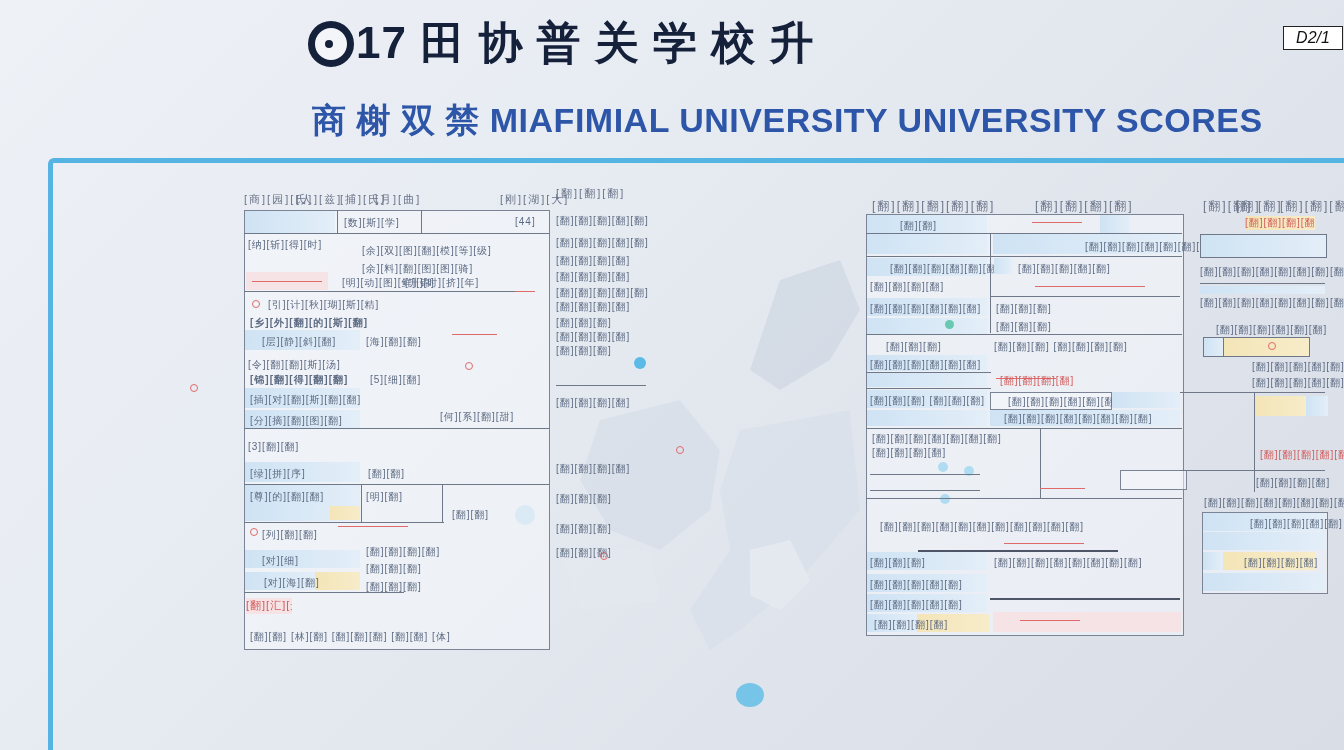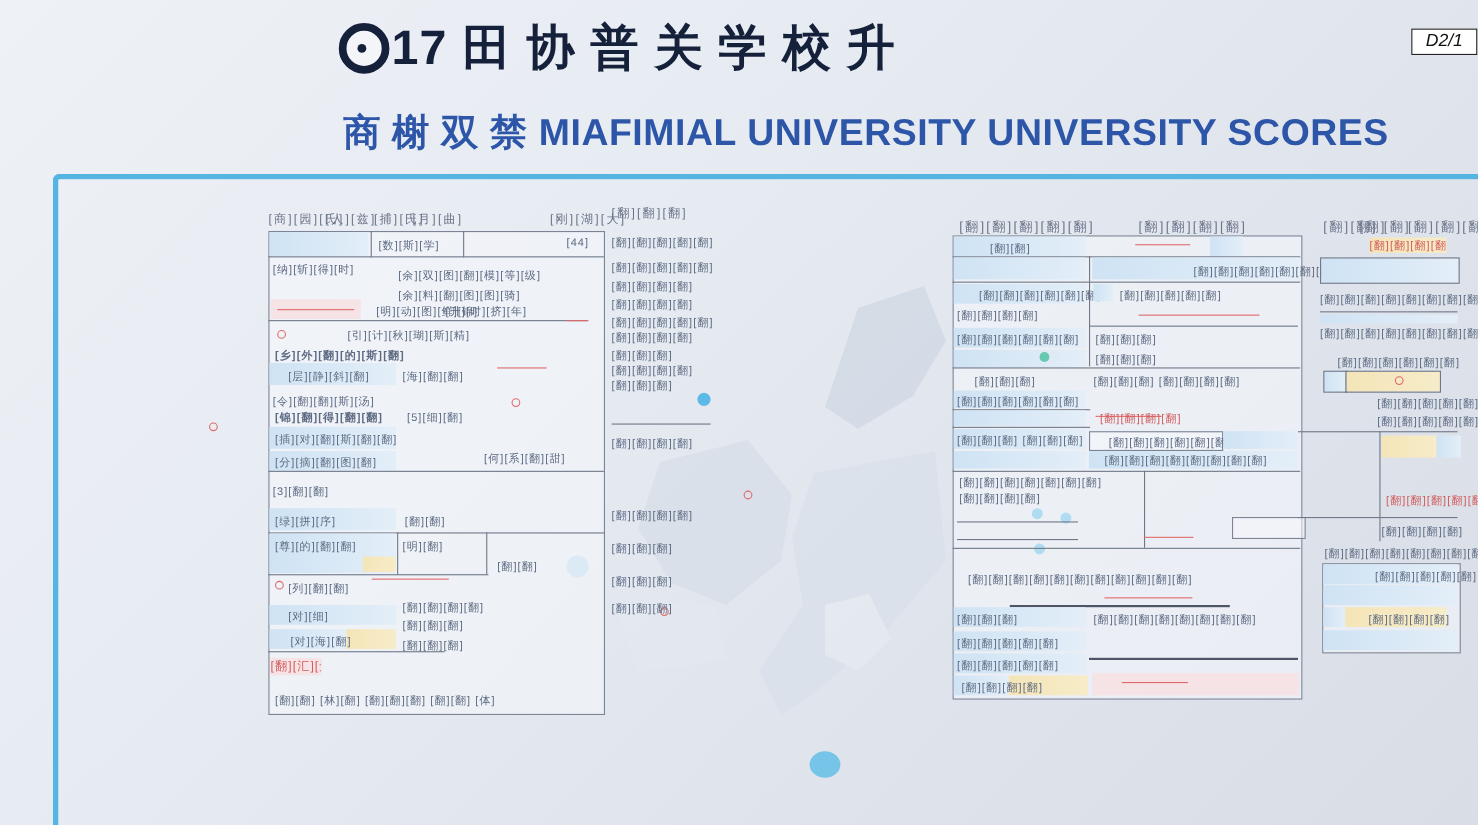--- a/index.html
+++ b/index.html
@@ -76,21 +76,21 @@
   <div class="cell" style="left:362px;top:262px;">[余][料][翻][图][图][骑]</div>
 
   <div class="cell pink" style="left:246px;top:272px;width:82px;height:18px;"></div>
   <div class="redline" style="left:252px;top:281px;width:70px;"></div>
   <div class="cell" style="left:342px;top:276px;text-align:center;">[明][动][图][鲜][锦]</div>
   <div class="cell" style="left:405px;top:276px;">[升][时][挤][年]</div>
   <div class="hline" style="left:244px;top:291px;width:290px;"></div>
   <div class="redline" style="left:515px;top:291px;width:20px;"></div>
 
   <div class="rdot" style="left:252px;top:300px;"></div>
-  <div class="cell" style="left:268px;top:298px;margin-left:48px;">[引][计][秋][瑚][斯][精]</div>
+  <div class="cell" style="left:268px;top:298px;">[引][计][秋][瑚][斯][精]</div>
   <div class="cell" style="left:250px;top:316px;font-weight:bold;">[乡][外][翻][的][斯][翻]</div>
 
   <div class="cell blue" style="left:245px;top:330px;width:115px;height:20px;"></div>
   <div class="cell" style="left:262px;top:335px;">[层][静][斜][翻]</div>
   <div class="redline" style="left:452px;top:334px;width:45px;"></div>
   <div class="cell" style="left:366px;top:335px;">[海][翻][翻]</div>
 
   <div class="cell" style="left:248px;top:358px;">[令][翻][翻][斯][汤]</div>
   <div class="cell" style="left:250px;top:373px;font-weight:bold;">[锦][翻][得][翻][翻]</div>
   <div class="cell" style="left:370px;top:373px;">[5][细][翻]</div>

